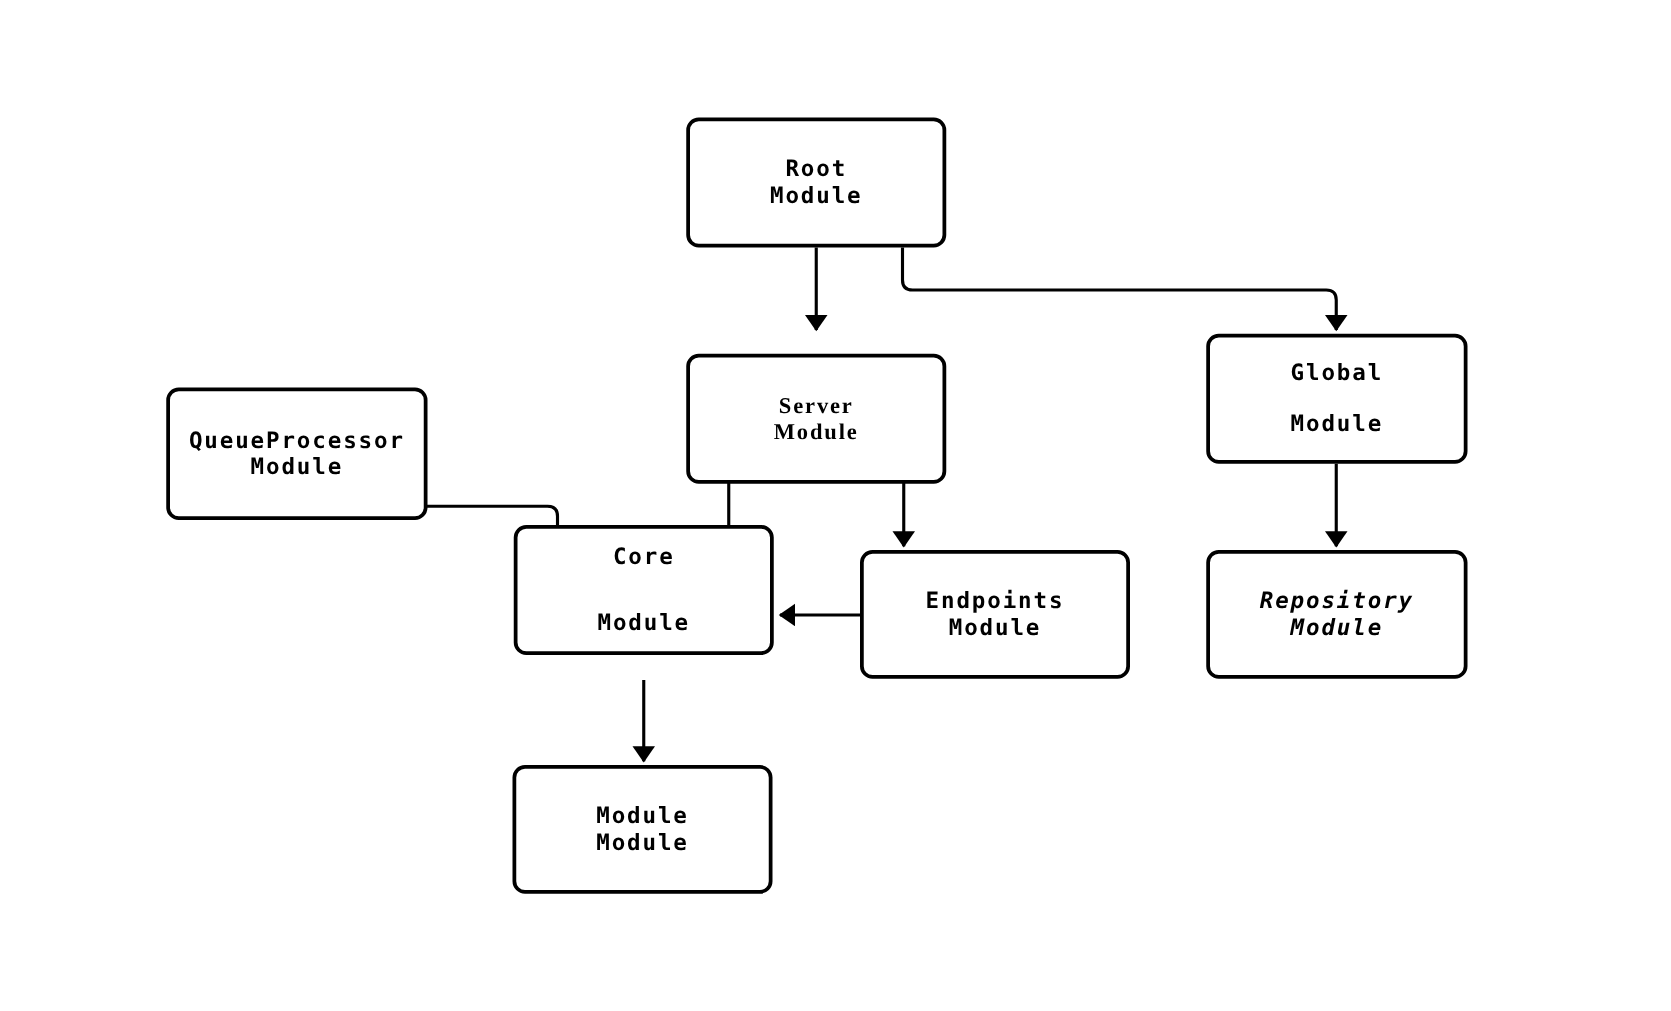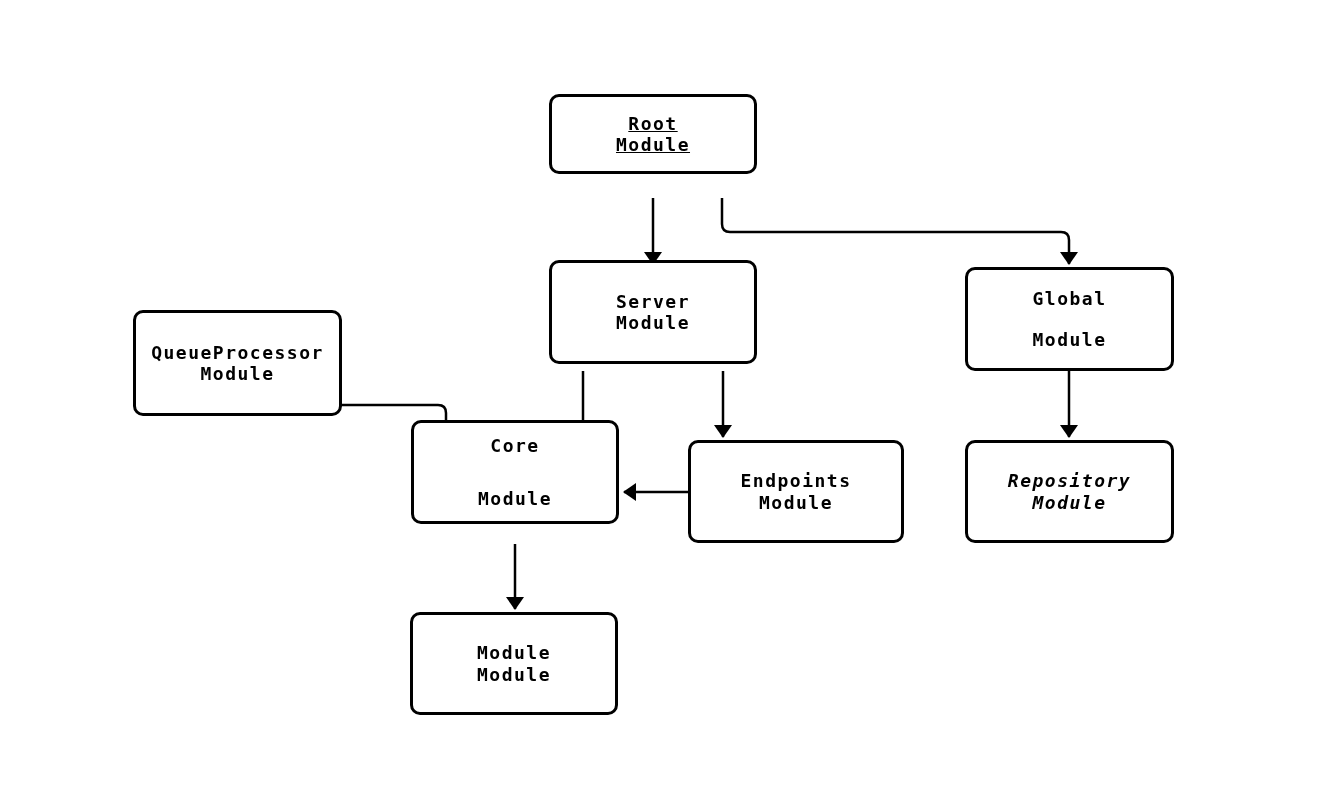--- a/index.html
+++ b/index.html
@@ -65,29 +65,29 @@
         <path d="M 722 198 L 722 224 Q 722 232 730 232 L 1061 232 Q 1069 232 1069 240 L 1069 264" class="edge" marker-end="url(#arrow)" stroke="#000000"></path>
         <path d="M 237 371 L 237 397 Q 237 405 245 405 L 438 405 Q 446 405 446 413 L 446 437" class="edge" marker-end="url(#arrow)" stroke="#000000"></path>
         <path d="M 583 371 L 583 437" class="edge" marker-end="url(#arrow)" stroke="#000000"></path>
         <path d="M 723 371 L 723 437" class="edge" marker-end="url(#arrow)" stroke="#000000"></path>
         <path d="M 688 492 L 624 492" class="edge" marker-end="url(#arrow)" stroke="#000000"></path>
         <path d="M 1069 371 L 1069 437" class="edge" marker-end="url(#arrow)" stroke="#000000"></path>
         <path d="M 515 544 L 515 609" class="edge" marker-end="url(#arrow)" stroke="#000000"></path>
       </g>
   </svg>
   <div id="nodes-layer">
-      <div class="node" style="left: 549px; top: 94px; width: 208px; height: 80px; text-decoration: underline;">
+      <div class="node" style="left: 549px; top: 94px; width: 208px; height: 104px;">
         <span>Root</span>
         <span>Module</span>
       </div>
       <div class="node" style="left: 133px; top: 266px; width: 209px; height: 106px; margin-top: 44px;">
         <span>QueueProcessor</span>
         <span>Module</span>
       </div>
-      <div class="node" style="left: 549px; top: 260px; width: 208px; height: 104px;">
+      <div class="node" style="left: 549px; top: 283px; width: 208px; height: 104px; font-family: Liberation Serif, serif;">
         <span>Server</span>
         <span>Module</span>
       </div>
       <div class="node" style="left: 965px; top: 267px; width: 209px; height: 104px; gap: 20px;">
         <span>Global</span>
         <span>Module</span>
       </div>
       <div class="node" style="left: 411px; top: 420px; width: 208px; height: 104px; gap: 32px;">
         <span>Core</span>
         <span>Module</span>

